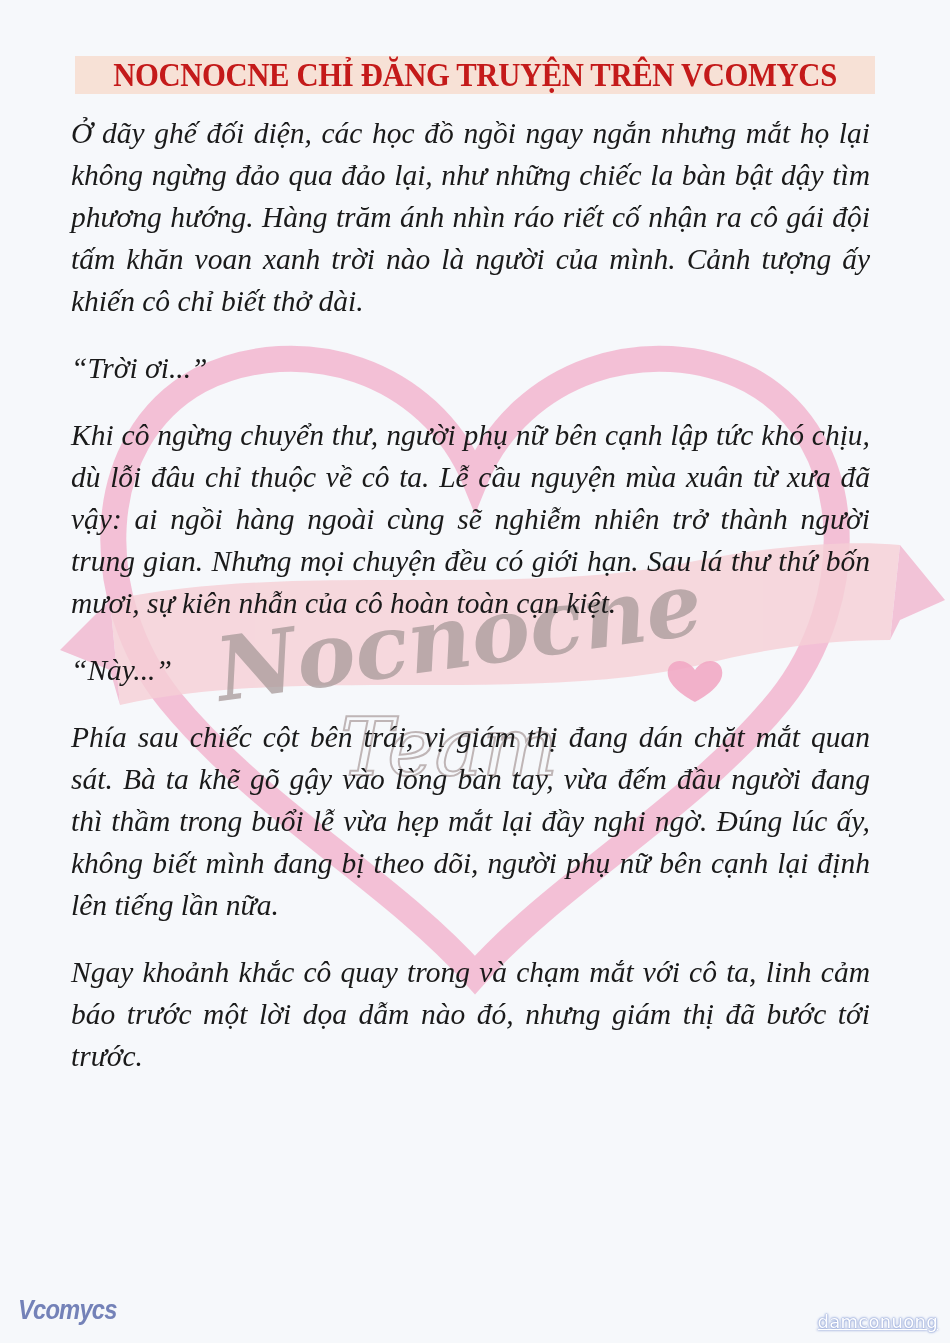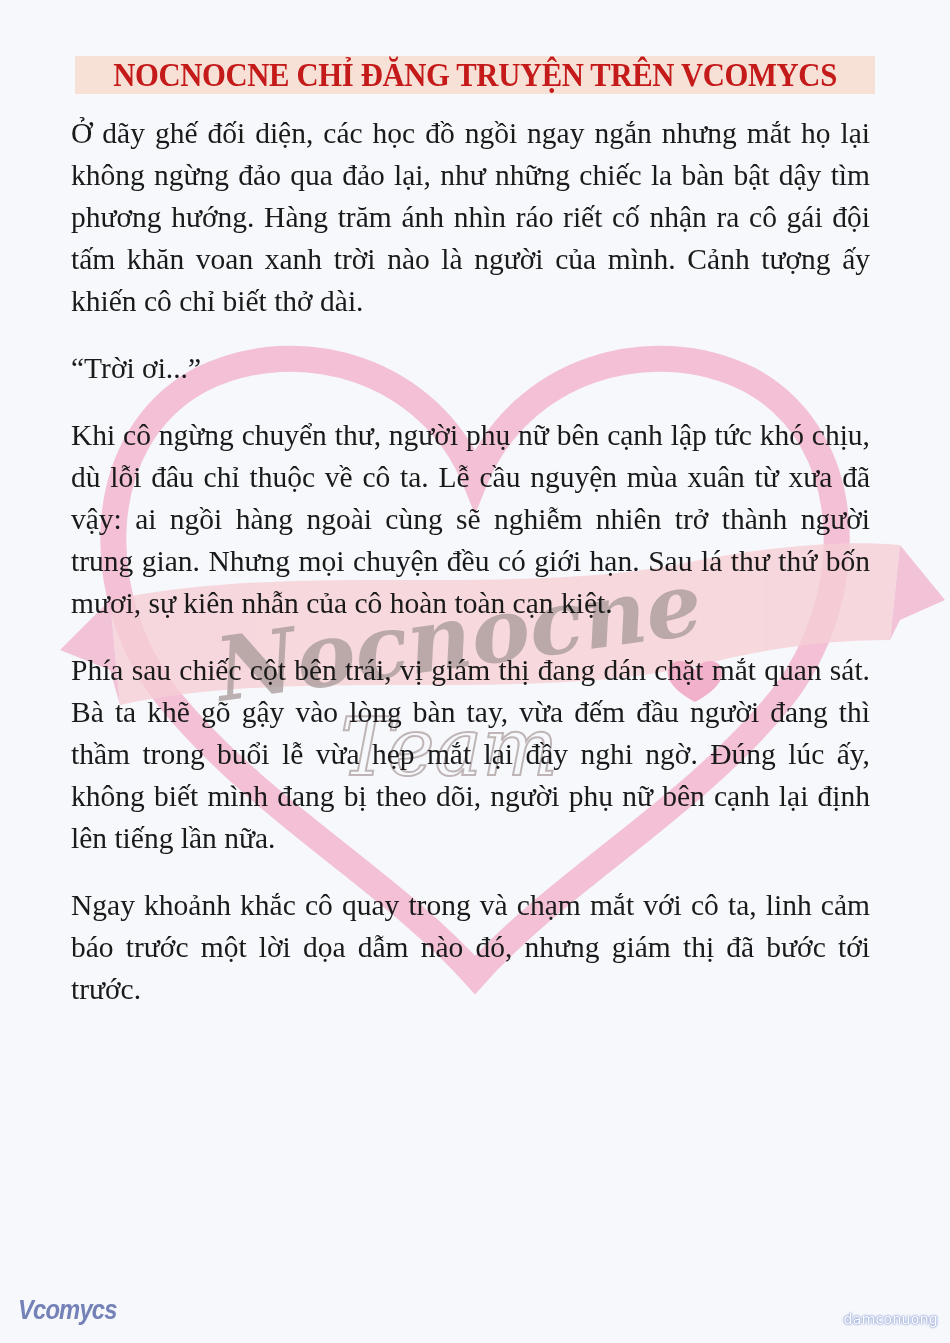--- a/index.html
+++ b/index.html
@@ -63,20 +63,21 @@
       width: 812px;
       z-index: 2;
       color: #1a1a1a;
       font-size: 29.5px;
       line-height: 42px;
     }
     .para {
       margin: 0 13px 25px 0;
       text-align: justify;
       text-align-last: left;
+      font-style: italic;
     }
     .para.dialogue {
       text-align: center;
     }
     .footer-logo {
       position: absolute;
       left: 18px;
       top: 1294px;
       z-index: 2;
       font-family: "Liberation Sans", "DejaVu Sans", sans-serif;
@@ -87,24 +88,25 @@
       letter-spacing: -1px;
       transform: scaleX(0.85);
       transform-origin: left;
     }
     .footer-credit {
       position: absolute;
       right: 12px;
       top: 1311px;
       z-index: 2;
       font-family: "DejaVu Sans", "Liberation Sans", sans-serif;
-      font-size: 14px;
+      font-size: 18px;
       color: #ffffff;
       text-shadow: 0 0 3px #8ea2d8, 0 0 2px #8ea2d8, 0 0 1px #6b82c4;
       letter-spacing: 0.3px;
+      text-decoration: underline;
     }
   </style>
 </head>
 <body>
 
 <div class="page">
 
   <svg class="watermark" viewBox="0 0 950 1343" xmlns="http://www.w3.org/2000/svg">
 
     <g fill="none" stroke="#f2b6cf" stroke-width="26" opacity="0.85">
@@ -123,19 +125,20 @@
     <text x="340" y="775" font-family="DejaVu Serif, serif" font-style="italic" font-size="80" fill="none" stroke="#a89a9a" stroke-width="2" opacity="0.7">Team</text>
   </svg>
 
   <div class="header-banner"></div>
   <div class="header-title">NOCNOCNE CHỈ ĐĂNG TRUYỆN TRÊN VCOMYCS</div>
 
   <div class="content">
     <p class="para">Ở dãy ghế đối diện, các học đồ ngồi ngay ngắn nhưng mắt họ lại không ngừng đảo qua đảo lại, như những chiếc la bàn bật dậy tìm phương hướng. Hàng trăm ánh nhìn ráo riết cố nhận ra cô gái đội tấm khăn voan xanh trời nào là người của mình. Cảnh tượng ấy khiến cô chỉ biết thở dài.</p>
     <p class="para dialogue">“Trời ơi...”</p>
     <p class="para">Khi cô ngừng chuyển thư, người phụ nữ bên cạnh lập tức khó chịu, dù lỗi đâu chỉ thuộc về cô ta. Lễ cầu nguyện mùa xuân từ xưa đã vậy: ai ngồi hàng ngoài cùng sẽ nghiễm nhiên trở thành người trung gian. Nhưng mọi chuyện đều có giới hạn. Sau lá thư thứ bốn mươi, sự kiên nhẫn của cô hoàn toàn cạn kiệt.</p>
+    <p class="para dialogue">“Này...”</p>
     <p class="para">Phía sau chiếc cột bên trái, vị giám thị đang dán chặt mắt quan sát. Bà ta khẽ gõ gậy vào lòng bàn tay, vừa đếm đầu người đang thì thầm trong buổi lễ vừa hẹp mắt lại đầy nghi ngờ. Đúng lúc ấy, không biết mình đang bị theo dõi, người phụ nữ bên cạnh lại định lên tiếng lần nữa.</p>
     <p class="para">Ngay khoảnh khắc cô quay trong và chạm mắt với cô ta, linh cảm báo trước một lời dọa dẫm nào đó, nhưng giám thị đã bước tới trước.</p>
   </div>
 
   <div class="footer-logo">Vcomycs</div>
   <div class="footer-credit">damconuong</div>
 </div>
 
 </body></html>

